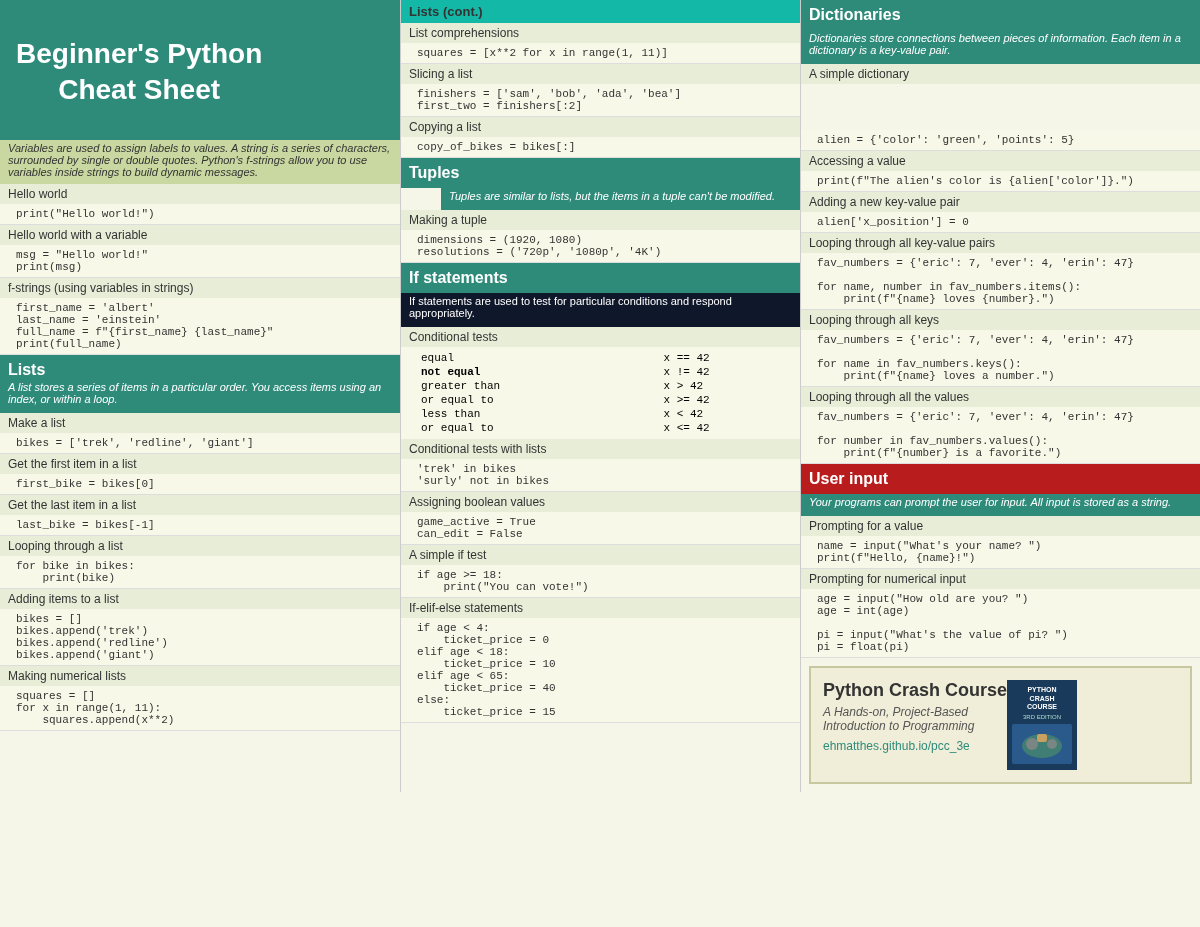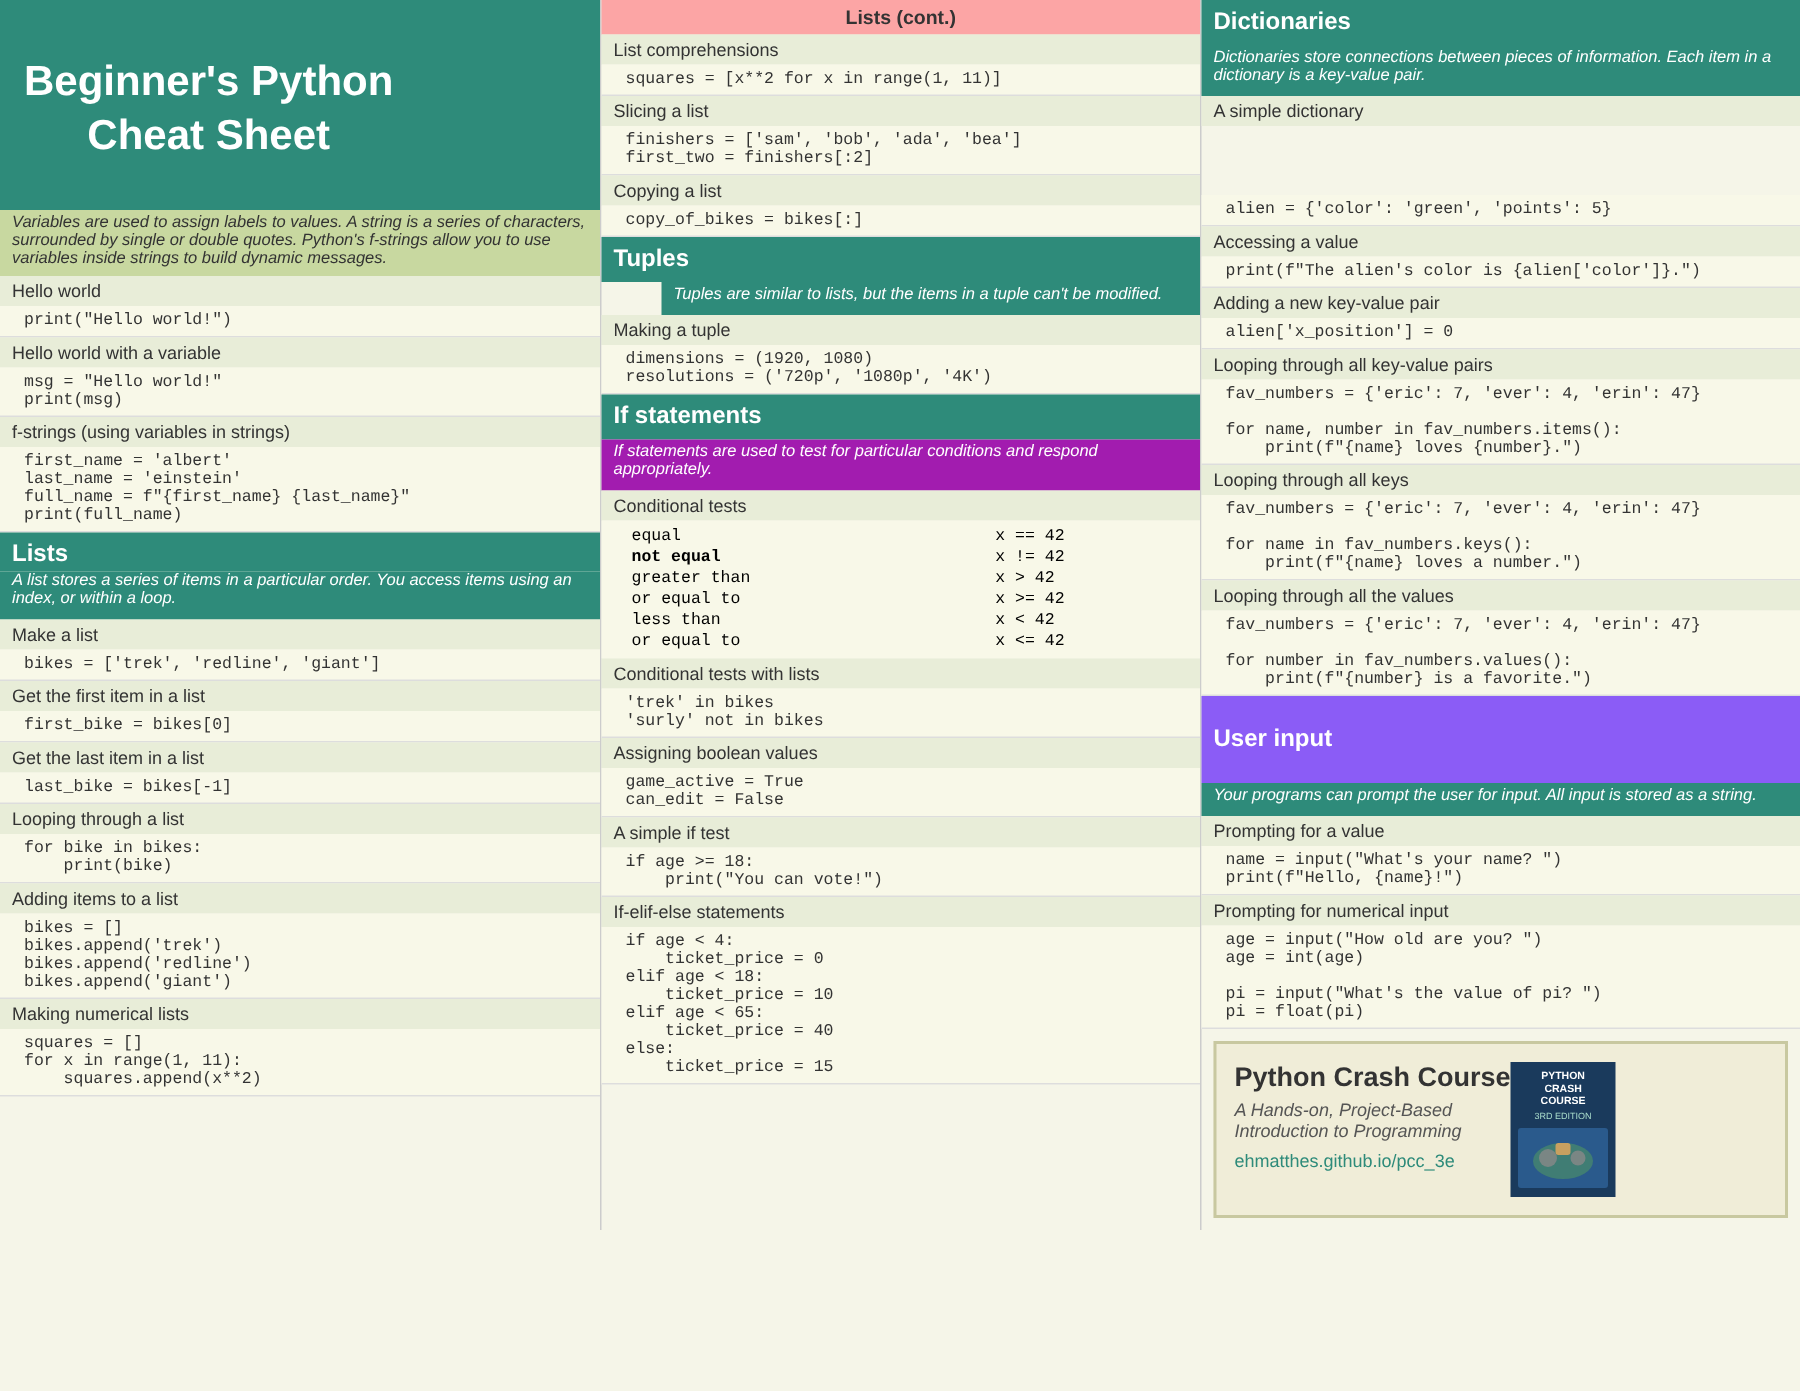--- a/index.html
+++ b/index.html
@@ -86,24 +86,23 @@
       margin-left: 40px;
     }
     .if-header {
       background: #2e8b7a;
       color: white;
       padding: 6px 8px;
       font-size: 16px;
       font-weight: bold;
     }
     .if-desc {
-      background: #a21caf;
+      background: #0f172a;
       color: white;
       padding: 2px 8px 8px 8px;
-      font-style: italic;
       font-size: 11px;
     }
     
     .col3 {
       display: flex;
       flex-direction: column;
       border-left: 1px solid #ccc;
     }
     .dict-header {
       background: #2e8b7a;
@@ -113,23 +112,23 @@
       font-weight: bold;
     }
     .dict-desc {
       background: #2e8b7a;
       color: white;
       padding: 2px 8px 8px 8px;
       font-style: italic;
       font-size: 11px;
     }
     .user-input-header {
-      background: #8b5cf6;
-      color: white;
-      padding: 20px 8px;
+      background: #b91c1c;
+      color: white;
+      padding: 6px 8px;
       font-size: 16px;
       font-weight: bold;
     }
     .user-input-desc {
       background: #2e8b7a;
       color: white;
       padding: 2px 8px 8px 8px;
       font-style: italic;
       font-size: 11px;
     }
@@ -202,26 +201,25 @@
     .conditional-table table {
       border-collapse: collapse;
       width: 100%;
     }
     .conditional-table td {
       padding: 1px 4px;
       font-family: 'Courier New', monospace;
       font-size: 11px;
     }
     .lists-cont-header {
-      background: #fca5a5;
+      background: #14b8a6;
       padding: 4px 8px;
       font-size: 13px;
       font-weight: bold;
       color: #333;
-      text-align: center;
     }
     .lists-section-header {
       background: #2e8b7a;
       color: white;
       padding: 6px 8px 2px 8px;
       font-size: 16px;
       font-weight: bold;
     }
     .lists-section-desc {
       background: #2e8b7a;

